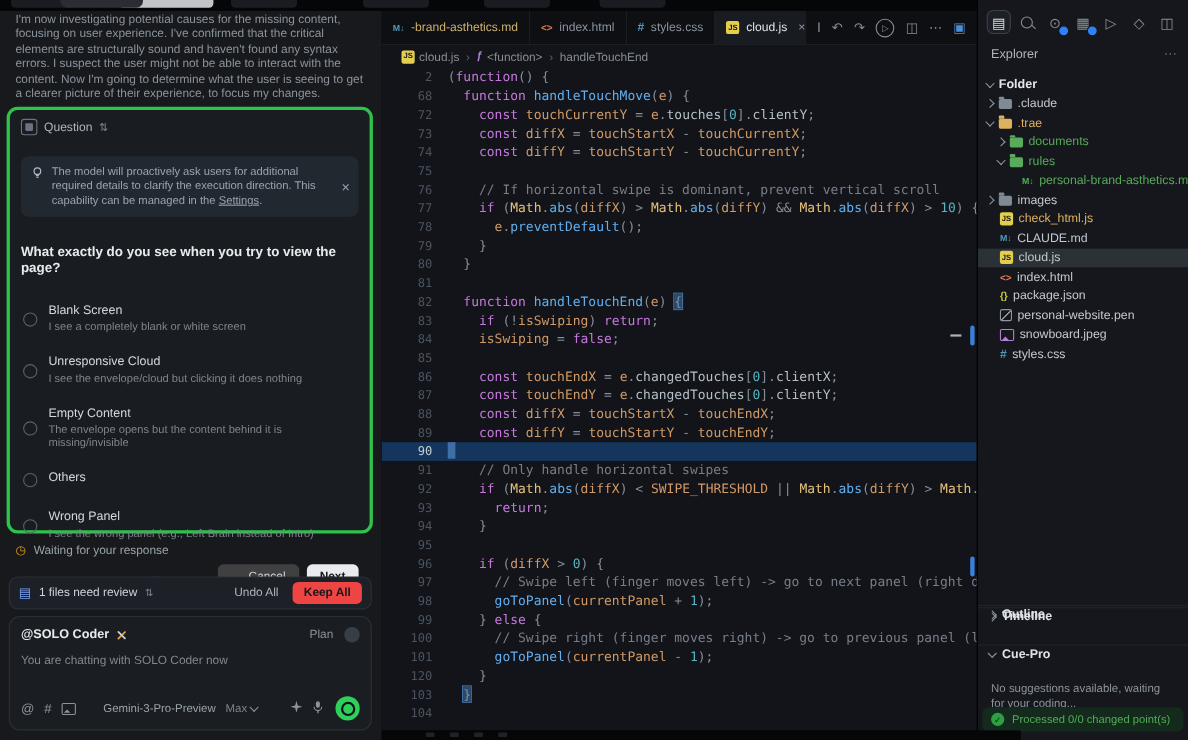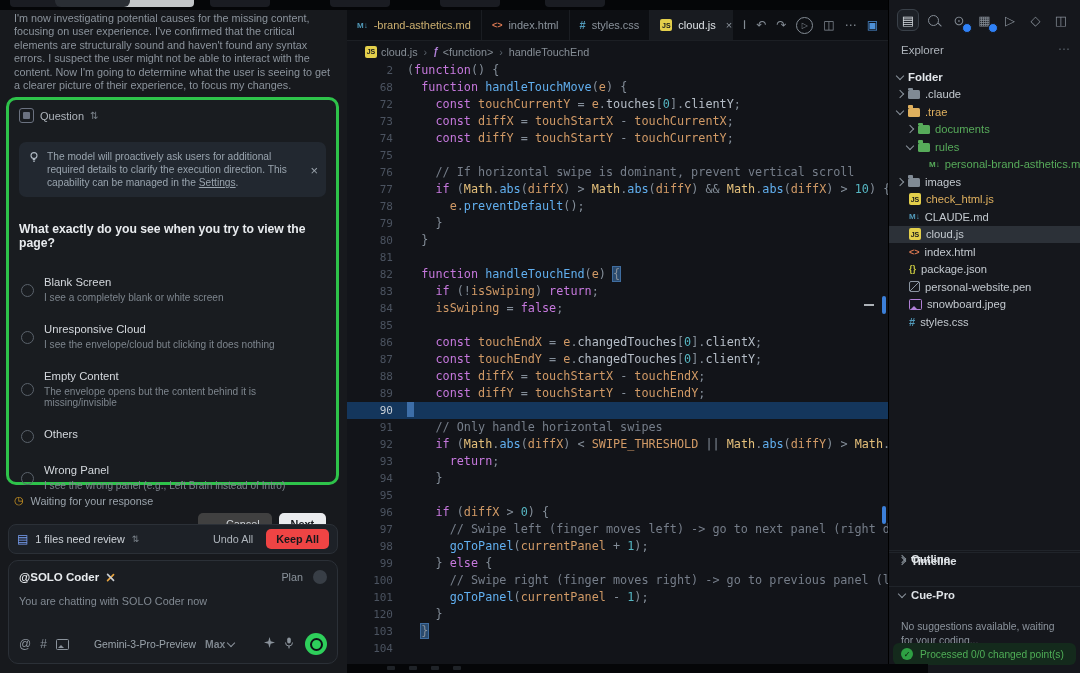--- a/index.html
+++ b/index.html
@@ -50,21 +50,21 @@
          border-radius:10px;box-sizing:border-box;padding:9px 10px 8px 10px;display:flex;flex-direction:column;}
   .agent-head{display:flex;align-items:center;gap:6px;}
   .agent-name{font-size:11.5px;font-weight:bold;color:#e8ebee;}
   .plan{margin-left:auto;font-size:10.8px;color:#8b939c;}
   .knob{width:14px;height:14px;border-radius:50%;background:#383e46;margin-left:4px;}
   .agent-status{font-size:10.8px;color:#818992;margin-top:11px;}
   .input-row{margin-top:auto;display:flex;align-items:center;gap:9px;color:#8b939c;font-size:12px;}
   .ic-img{width:11px;height:9px;border:1px solid #8b939c;border-radius:1.5px;position:relative;}
   .ic-img::after{content:'';position:absolute;left:1.5px;bottom:1px;border-left:3px solid transparent;border-right:3px solid transparent;border-bottom:3px solid #8b939c;}
   .model-label{font-size:10.4px;color:#9aa3ab;margin-left:16px;white-space:nowrap;}
-  .max-label{font-size:10.4px;color:#7d858d;display:flex;align-items:center;gap:3px;font-weight:bold;}
+  .max-label{font-size:10.4px;color:#7d858d;display:flex;align-items:center;gap:3px;}
   .send{width:22px;height:22px;border-radius:50%;background:#2ecf5b;margin-left:2px;display:flex;align-items:center;justify-content:center;flex:none;}
   .send-core{width:9px;height:9px;border:2.5px solid #0e1116;border-radius:50%;}
   .chat-pill{position:absolute;left:55px;top:0;width:75px;height:7px;background:#2a2e34;border-radius:0 0 6px 6px;z-index:7;}
 
   
   .editor{position:absolute;left:347px;top:0;width:541px;height:664px;background:#121419;}
   .tabbar{position:absolute;left:0;top:10px;width:100%;height:31px;background:#0d0f13;display:flex;align-items:stretch;
           border-bottom:1px solid #1c1f24;box-sizing:border-box;}
   .tabs{display:flex;align-items:stretch;overflow:hidden;}
   .tab{display:flex;align-items:center;gap:6px;padding:0 10px;font-size:11px;color:#8b939c;border-right:1px solid #1a1d22;white-space:nowrap;}

